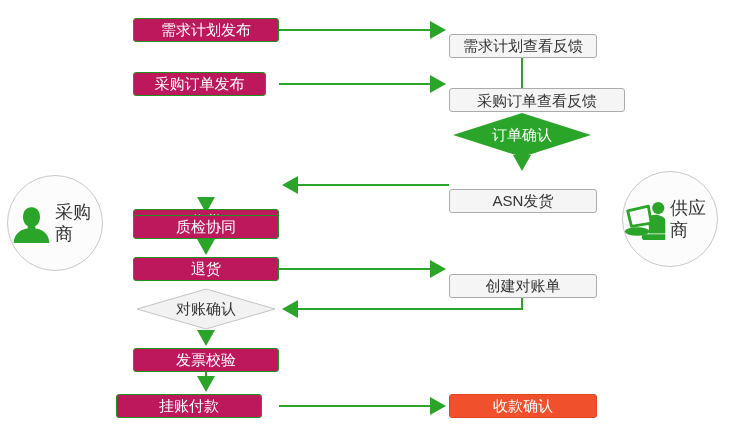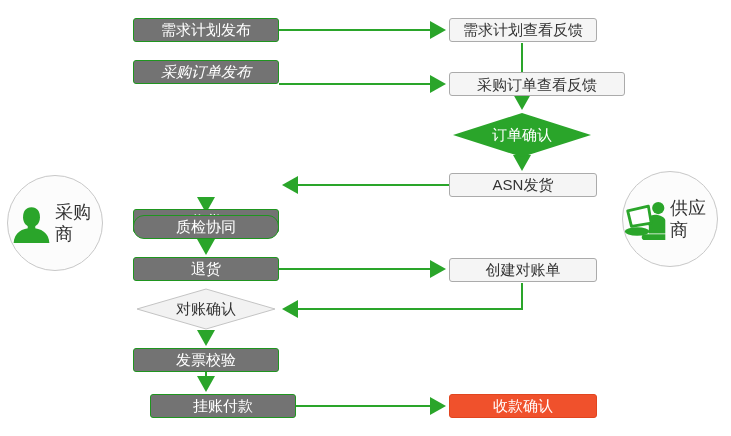--- a/index.html
+++ b/index.html
@@ -6,22 +6,22 @@
   .stage{
     position:relative;width:731px;height:436px;background:#ffffff;overflow:hidden;
     font-family:"Liberation Sans", sans-serif;
   }
   .wires{position:absolute;left:0;top:0;width:731px;height:436px;z-index:1;}
   .node{
     position:absolute;z-index:2;height:24px;box-sizing:border-box;
     display:flex;align-items:center;justify-content:center;
     font-size:15px;border-radius:3px;
   }
-  .node.green{background:#737373;border:1px solid #1f951f;color:#ffffff;}
-  .node.grey{background:#f5f5f5;border:1px solid #ababab;color:#333333;}
+  .node.green{background:#be185d;border:1px solid #1f951f;color:#ffffff;}
+  .node.grey{background:#f5f5f5;border:1px solid #ababab;color:#333333;margin-top:16px;}
   .node.red{background:#f0512c;border:1px solid #e1451f;color:#ffffff;}
   .diamond{position:absolute;z-index:2;display:flex;align-items:center;justify-content:center;}
   .diamond svg{position:absolute;left:0;top:0;width:100%;height:100%;}
   .diamond span{position:relative;z-index:3;font-size:15px;}
   .diamond.green-d span{color:#ffffff;}
   .diamond.grey-d span{color:#333333;}
   .actor{
     position:absolute;z-index:2;width:96px;height:96px;border-radius:50%;
     background:#fcfcfc;border:1px solid #c8c8c8;box-sizing:border-box;
     display:flex;flex-direction:row;align-items:center;
@@ -75,36 +75,36 @@
       <polygon points="10,22 54,12 60,48 18,55" fill="#ffffff" stroke="#2aa52a" stroke-width="6" stroke-linejoin="round"></polygon>
       <ellipse cx="30" cy="66" rx="26" ry="9" fill="#2aa52a"></ellipse>
       <path d="M52,72 h38 v12 h-44 a6,6 0 0 1 -6,-6 a6,6 0 0 1 6,-6 Z" fill="#2aa52a"></path>
     </svg>
     <span class="actor-label">供应商</span>
   </div>
 
   <div class="node green" style="left:133px;top:18px;width:146px;">
     <span>需求计划发布</span>
   </div>
-  <div class="node green" style="left:133px;top:60px;width:146px;font-style:italic;">
+  <div class="node green" style="left:133px;top:72px;width:133px;">
     <span>采购订单发布</span>
   </div>
   <div class="node green" style="left:133px;top:173px;width:146px;margin-top:36px;">
     <span>收货</span>
   </div>
-  <div class="node green" style="left:133px;top:215px;width:146px;border-radius:11px;">
+  <div class="node green" style="left:133px;top:215px;width:146px;">
     <span>质检协同</span>
   </div>
   <div class="node green" style="left:133px;top:257px;width:146px;">
     <span>退货</span>
   </div>
   <div class="node green" style="left:133px;top:348px;width:146px;">
     <span>发票校验</span>
   </div>
-  <div class="node green" style="left:150px;top:394px;width:146px;">
+  <div class="node green" style="left:116px;top:394px;width:146px;">
     <span>挂账付款</span>
   </div>
 
   <div class="node grey" style="left:449px;top:18px;width:148px;">
     <span>需求计划查看反馈</span>
   </div>
   <div class="node grey" style="left:449px;top:72px;width:176px;align-items:flex-end;">
     <span>采购订单查看反馈</span>
   </div>
   <div class="node grey" style="left:449px;top:173px;width:148px;">

